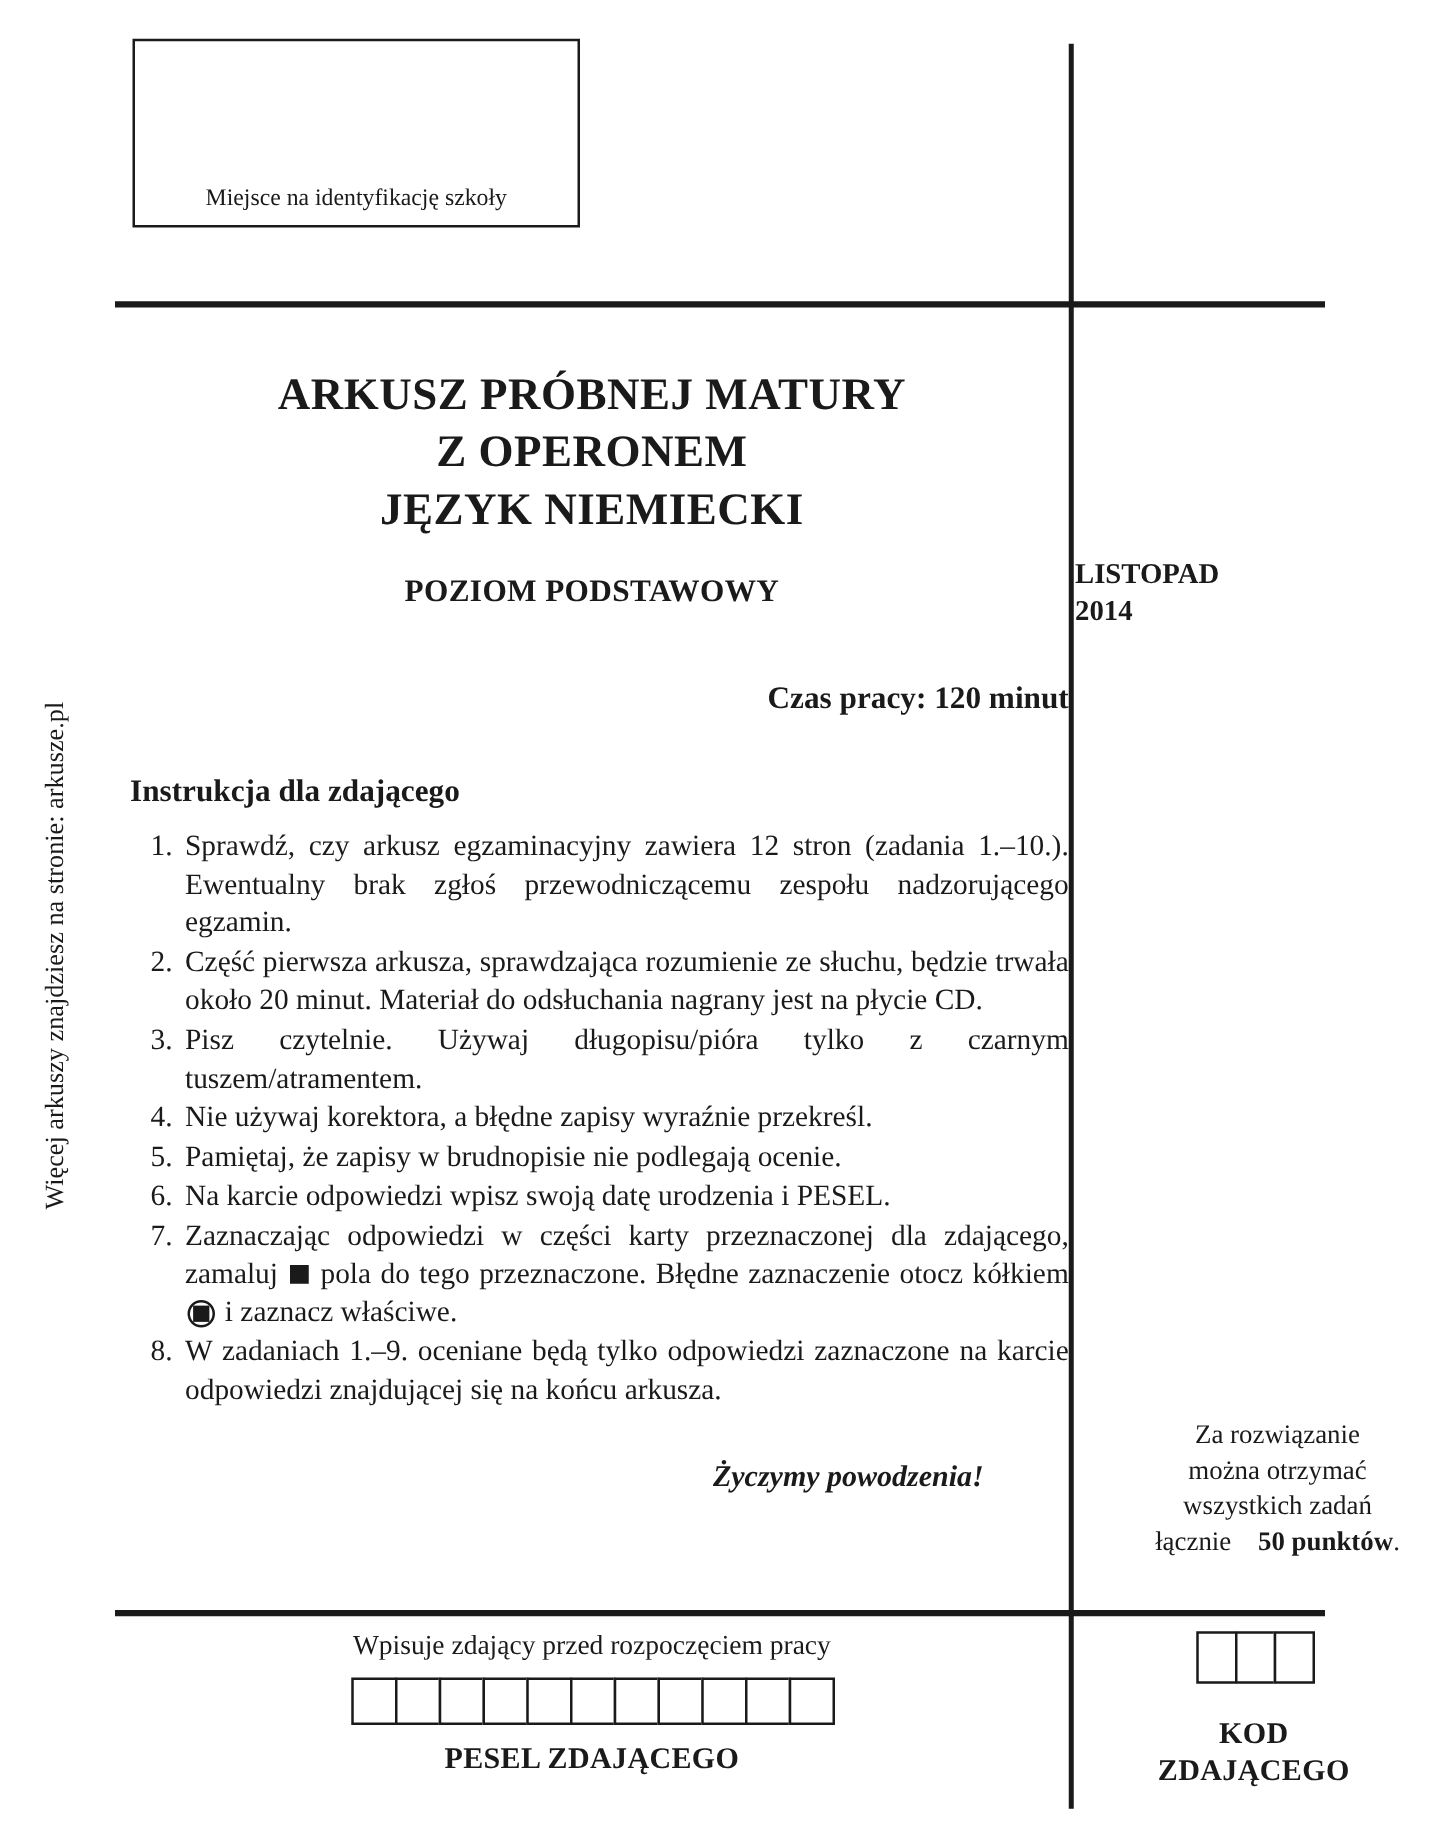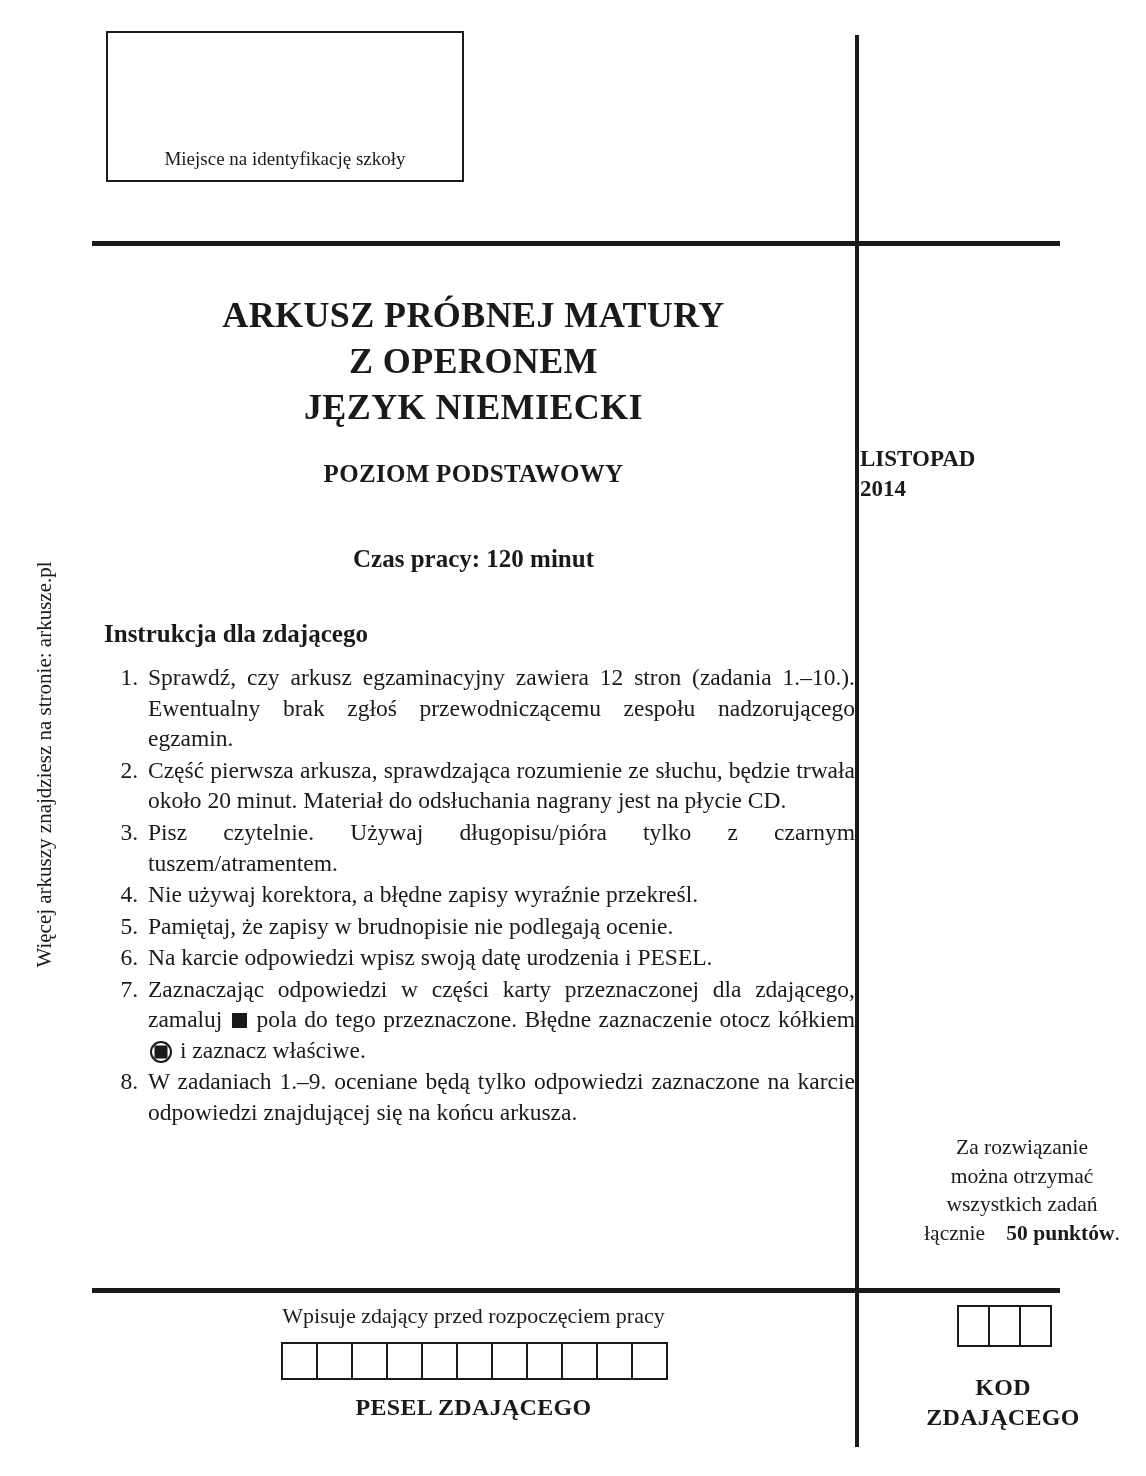--- a/index.html
+++ b/index.html
@@ -92,21 +92,21 @@
   #title-block { margin-top: 46px; }
 
   #exam-level {
     text-align: center;
     font-weight: bold;
     font-size: 25px;
     margin-top: 30px;
     letter-spacing: 0.3px;
   }
   #exam-duration {
-    text-align: center;
+    text-align: right;
     font-weight: bold;
     font-size: 25px;
     margin-top: 57px;
   }
 
   #instructions-heading {
     font-weight: bold;
     font-size: 25px;
     margin-top: 47px;
     margin-left: 12px;
@@ -307,20 +307,21 @@
     <li>
       <span class="num">7.</span>
       <span>Zaznaczając odpowiedzi w części karty przeznaczonej dla zdającego, zamaluj </span><span class="mark-square"></span><span> pola do tego przeznaczone. Błędne zaznaczenie otocz kółkiem </span><span class="mark-circled"></span><span> i zaznacz właściwe.</span>
     </li>
     <li>
       <span class="num">8.</span>
       <span>W zadaniach 1.–9. oceniane będą tylko odpowiedzi zaznaczone na karcie odpowiedzi znajdującej się na końcu arkusza.</span>
     </li>
   </ol>
 
+  <div id="good-luck">Życzymy powodzenia!</div>
 </div>
 
 <div id="session-date">
   <div>LISTOPAD</div>
   <div>2014</div>
 </div>
 
 <div id="points-note">
   <div>Za rozwiązanie</div>
   <div>można otrzymać</div>

